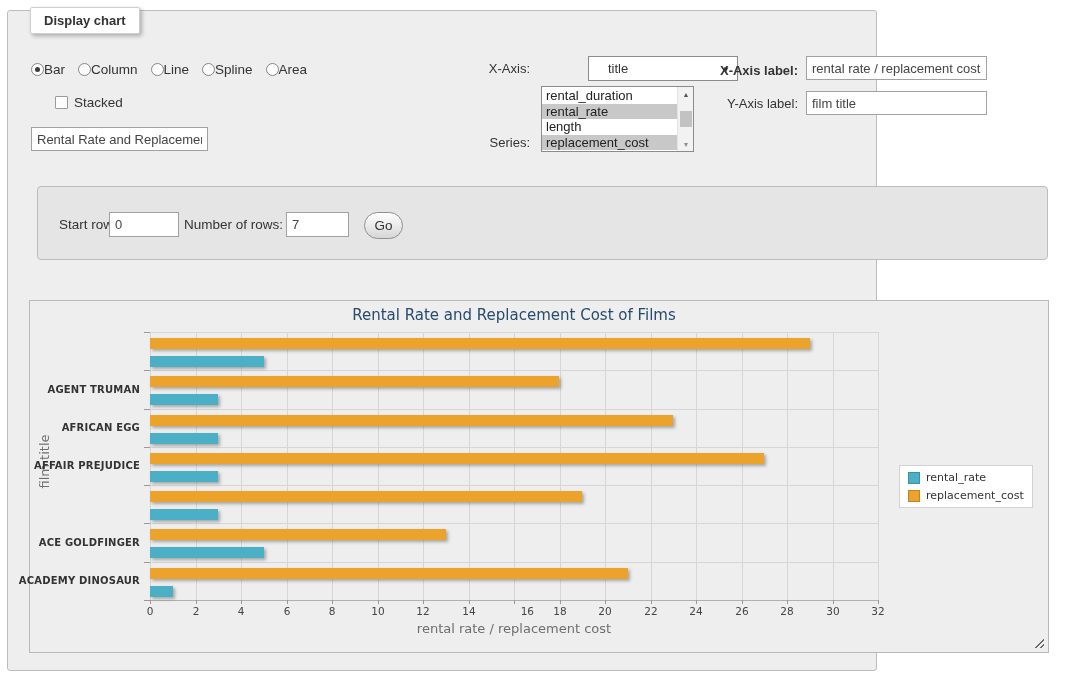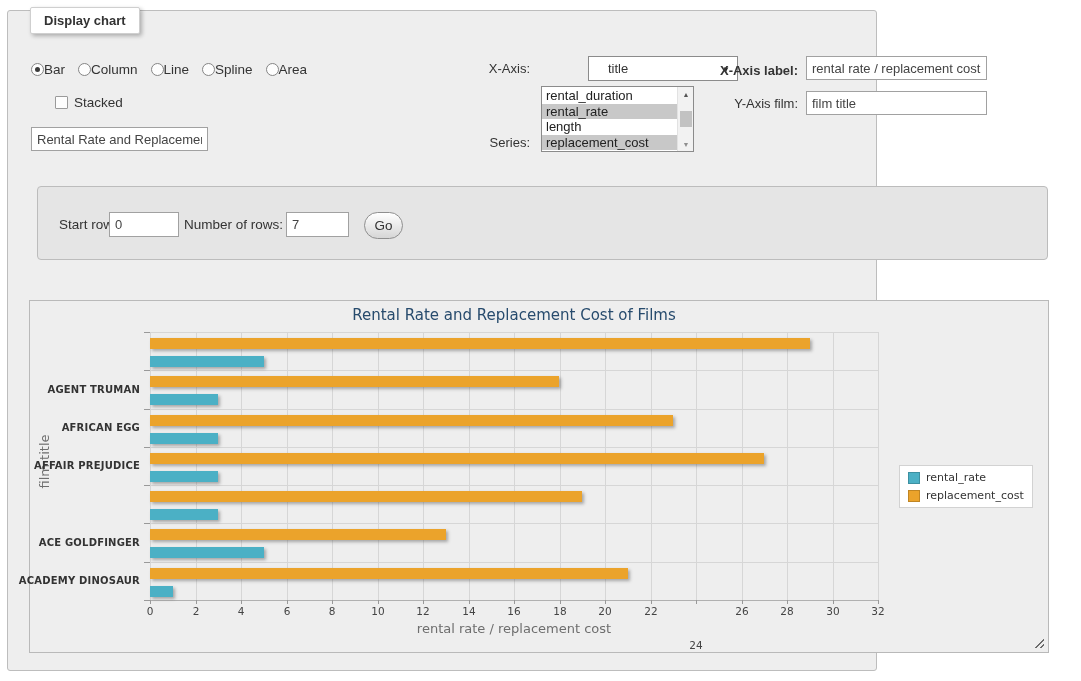--- a/index.html
+++ b/index.html
@@ -145,21 +145,21 @@
     <div class="scrollbar">
       <div class="sb-btn sb-up">▲</div>
       <div class="sb-thumb"></div>
       <div class="sb-btn sb-down">▼</div>
     </div>
   </div>
 
   <div class="lbl lbl-xlab">X-Axis label:</div>
   <input class="txt in-xlab" readonly="" value="rental rate / replacement cost" style="">
 
-  <div class="lbl lbl-ylab">Y-Axis film:</div>
+  <div class="lbl lbl-ylab">Y-Axis label:</div>
   <input class="txt in-ylab" readonly="" value="film title" style="">
 
   <div class="rows-panel">
     <span class="rp-lbl1">Start row:</span>
     <input class="txt rp-in1" readonly="" value="0" style="">
     <span class="rp-lbl2">Number of rows:</span>
     <input class="txt rp-in2" readonly="" value="7" style="">
     <div class="go-btn">Go</div>
   </div>
 
@@ -229,29 +229,29 @@
       <div class="xtick-label" style="left: 237px;">6</div>
       <div class="btick" style="left: 302px;"></div>
       <div class="xtick-label" style="left: 282px;">8</div>
       <div class="btick" style="left: 348px;"></div>
       <div class="xtick-label" style="left: 328px;">10</div>
       <div class="btick" style="left: 393px;"></div>
       <div class="xtick-label" style="left: 373px;">12</div>
       <div class="btick" style="left: 439px;"></div>
       <div class="xtick-label" style="left: 419px;">14</div>
       <div class="btick" style="left: 484px;"></div>
-      <div class="xtick-label" style="left: 464px;">16</div>
+      <div class="xtick-label" style="left: 464px; text-align: right;">16</div>
       <div class="btick" style="left: 530px;"></div>
       <div class="xtick-label" style="left: 510px;">18</div>
       <div class="btick" style="left: 575px;"></div>
       <div class="xtick-label" style="left: 555px;">20</div>
       <div class="btick" style="left: 621px;"></div>
       <div class="xtick-label" style="left: 601px;">22</div>
       <div class="btick" style="left: 666px;"></div>
-      <div class="xtick-label" style="left: 646px; margin-top: 34px;">24</div>
+      <div class="xtick-label" style="left: 646px;">24</div>
       <div class="btick" style="left: 712px;"></div>
       <div class="xtick-label" style="left: 692px;">26</div>
       <div class="btick" style="left: 757px;"></div>
       <div class="xtick-label" style="left: 737px;">28</div>
       <div class="btick" style="left: 803px;"></div>
       <div class="xtick-label" style="left: 783px;">30</div>
       <div class="btick" style="left: 848px;"></div>
       <div class="xtick-label" style="left: 828px;">32</div>
       <div class="ytick" style="top: 31px;"></div>
       <div class="ytick" style="top: 69px;"></div>

